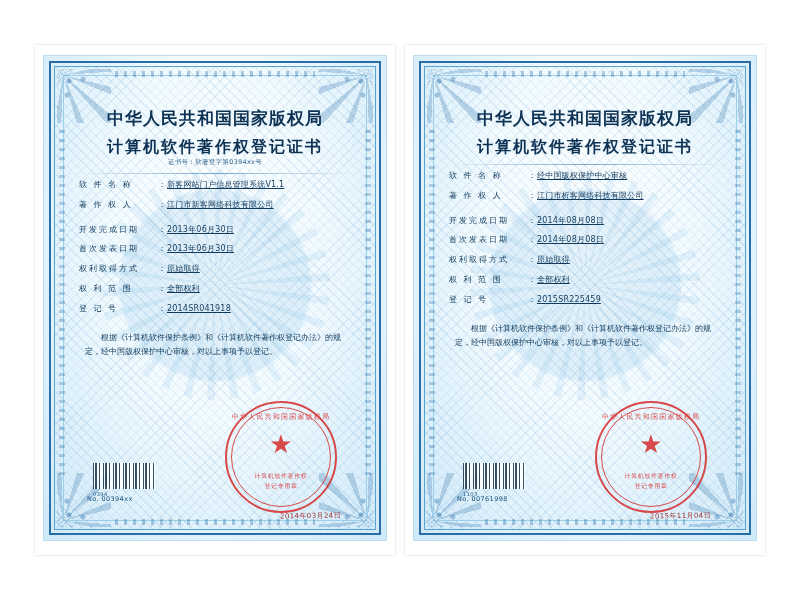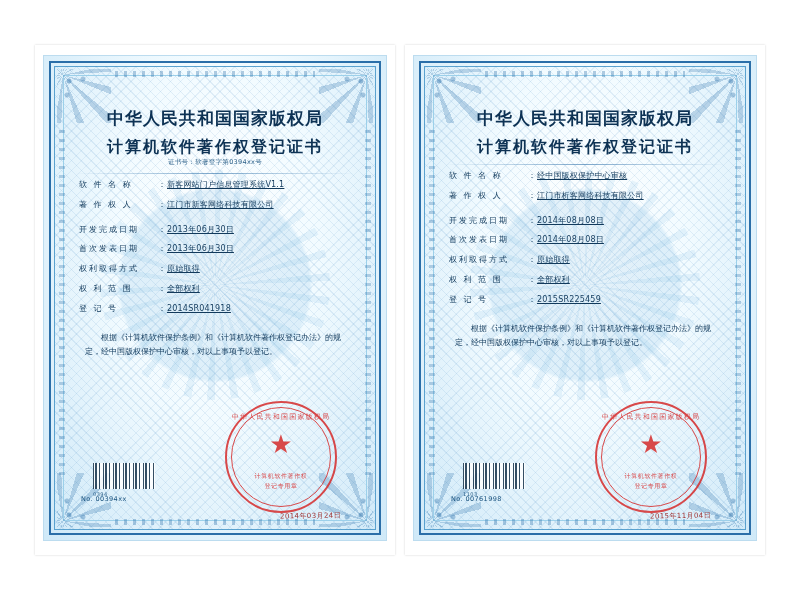--- a/index.html
+++ b/index.html
@@ -164,21 +164,21 @@
     position:absolute;left:58px;bottom:66px;
     width:62px;height:26px;
     background:repeating-linear-gradient(90deg,#16324a 0 1px,#ffffff 1px 2px,#16324a 2px 4px,#ffffff 4px 6px,#16324a 6px 7px,#ffffff 7px 10px);
     opacity:.85;
   }
   .barcode-label{
     position:absolute;left:58px;bottom:58px;
     font-size:5px;color:#2a5f88;letter-spacing:.5px;
   }
   .serial{
-    position:absolute;left:46px;bottom:52px;
+    position:absolute;left:52px;bottom:52px;
     font-size:6.5px;color:#17507c;letter-spacing:.4px;
   }
 
   
   .seal{
     position:absolute;right:58px;bottom:42px;
     width:108px;height:108px;border-radius:50%;
     border:2.5px solid #d62b2b;
     color:#d62b2b;
     opacity:.85;

